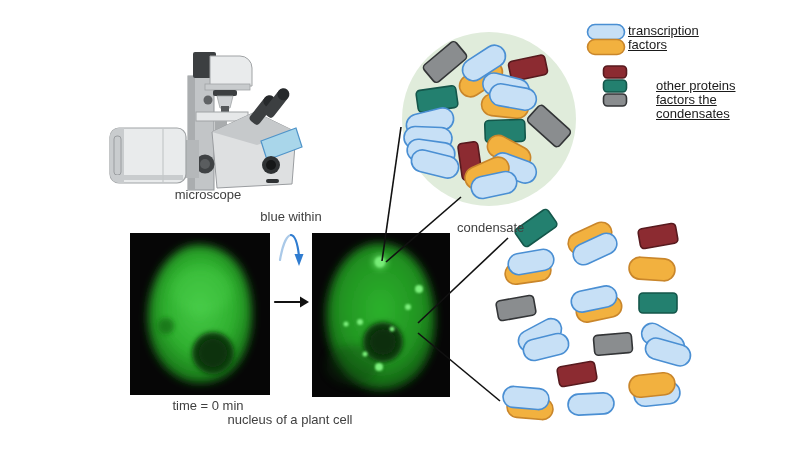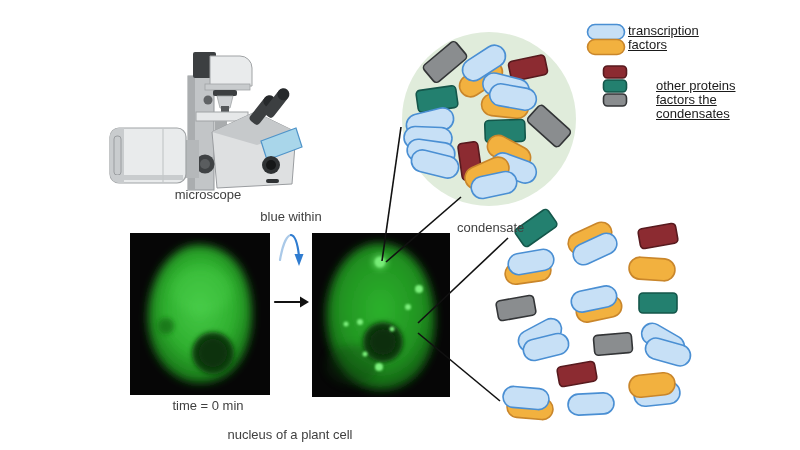--- a/index.html
+++ b/index.html
@@ -195,21 +195,21 @@
       <path id="pulse-left" d="M280,260 C282,248 286,235.5 291,235" stroke-width="2.2" stroke-linecap="round" stroke="#aac9e8"></path>
       <path id="pulse-right" d="M291,235 C296,235.5 298,247 299,256" stroke-width="2.2" stroke-linecap="round" stroke="#2f7cd0"></path>
       <polygon id="pulse-head" points="294.5,254 303.5,254 299,266" fill="#2f7cd0"></polygon>
     </g>
   </svg>
 
   <div class="lbl centered" style="left:138px;top:188px;width:140px;">microscope</div>
   <div class="lbl centered" style="left:241px;top:210px;width:100px;">blue within</div>
   <div class="lbl" style="left:457px;top:196px;margin-top:25px;">condensate</div>
   <div class="lbl centered" style="left:138px;top:399px;width:140px;">time = 0 min</div>
-  <div class="lbl centered" style="left:190px;top:413px;width:200px;margin-top:15px;">nucleus of a plant cell</div>
+  <div class="lbl centered" style="left:190px;top:413px;width:200px;">nucleus of a plant cell</div>
 
   <div class="legend-text" style="left:628px;top:24px;">
     <div>transcription</div>
     <div>factors</div>
   </div>
   <div class="legend-text" style="left:628px;top:79px;margin-left:28px;">
     <div>other proteins</div>
     <div>factors the</div>
     <div>condensates</div>
   </div>

